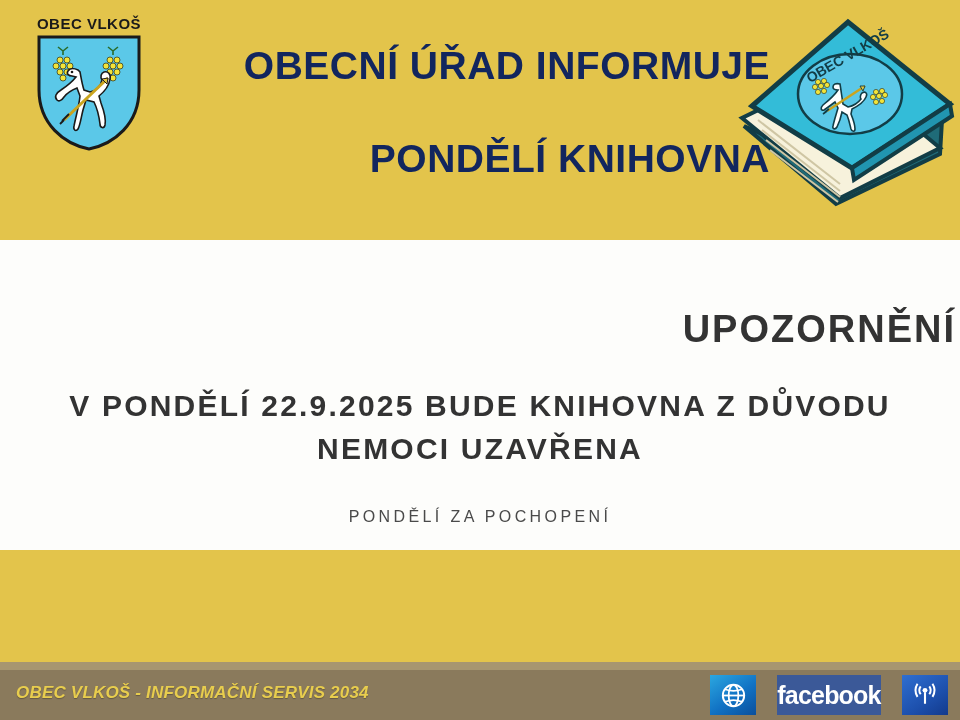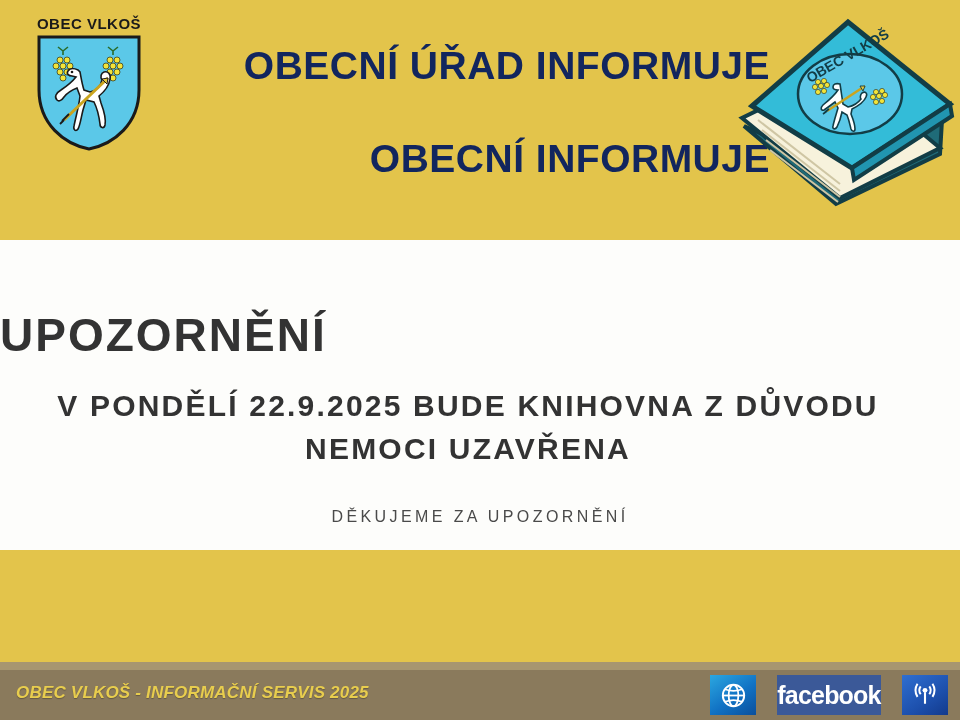--- a/index.html
+++ b/index.html
@@ -65,28 +65,28 @@
 
   
   .band-mid {
     position:absolute; left:0; top:240px;
     width:960px; height:310px;
     background:#fdfdfb;
   }
   .notice-heading {
     position:absolute; left:0; top:308px;
     width:956px;
-    text-align:left;
-    font-size:46px;
+    text-align:right;
+    font-size:38px;
     font-weight:bold;
     color:#333333;
     letter-spacing:2px;
   }
   .notice-body {
-    position:absolute; left:28px; top:385px;
+    position:absolute; left:40px; top:385px;
     width:880px;
     text-align:center;
     font-size:30px;
     font-weight:bold;
     color:#333333;
     letter-spacing:2.2px;
     line-height:1.42;
   }
   .notice-thanks {
     position:absolute; left:0; top:508px;
@@ -200,21 +200,21 @@
       <circle cx="36" cy="38" r="1.3" fill="#1a1a1a"></circle>
 
       <path d="M28 86 L72 44" stroke="#caa41e" stroke-width="3"></path>
       <path d="M72 44 L66 45 L71 50 Z" fill="#e8c93c" stroke="#1a1a1a" stroke-width="1"></path>
       <path d="M28 86 L24 90 M30 83 L26 87 M33 80 L29 84" stroke="#1a1a1a" stroke-width="1.8"></path>
     </svg>
   </div>
 
   <div class="titles">
     <div class="title-line1">OBECNÍ ÚŘAD INFORMUJE</div>
-    <div class="title-line2">OBECNÍ INFORMUJE</div>
+    <div class="title-line2">PONDĚLÍ KNIHOVNA</div>
   </div>
 
   <div class="book-wrap">
     <svg width="232" height="226" viewBox="0 0 232 226">
 
       <path d="M16 118 L108 196 L212 146 L214 112 L120 164 Z" fill="#1f6b78" stroke="#123d46" stroke-width="4"></path>
 
       <path d="M14 110 L112 190 L212 140 L116 60 Z" fill="#f7f2dc" stroke="#123d46" stroke-width="4"></path>
       <g stroke="#cfc6a4" stroke-width="2" fill="none">
         <path d="M30 112 L112 176"></path>
@@ -266,27 +266,27 @@
   <div class="band-mid"></div>
 
   <div class="notice-heading">UPOZORNĚNÍ</div>
 
   <div class="notice-body">
     <span>V PONDĚLÍ 22.9.2025 BUDE KNIHOVNA Z DŮVODU</span>
     <br>
     <span>NEMOCI UZAVŘENA</span>
   </div>
 
-  <div class="notice-thanks">DĚKUJEME ZA UPOZORNĚNÍ</div>
+  <div class="notice-thanks">PONDĚLÍ ZA POCHOPENÍ</div>
 
   <div class="band-bottom"></div>
   <div class="band-edge"></div>
 
   <div class="footer"></div>
-  <div class="footer-text">OBEC VLKOŠ - INFORMAČNÍ SERVIS 2025</div>
+  <div class="footer-text">OBEC VLKOŠ - INFORMAČNÍ SERVIS 2034</div>
 
   <div class="footer-icons">
 
     <div class="ic ic-globe">
       <svg width="27" height="27" viewBox="0 0 24 24">
         <circle cx="12" cy="12" r="9.5" fill="none" stroke="#ffffff" stroke-width="1.7"></circle>
         <ellipse cx="12" cy="12" rx="4.3" ry="9.5" fill="none" stroke="#ffffff" stroke-width="1.6"></ellipse>
         <line x1="2.5" y1="12" x2="21.5" y2="12" stroke="#ffffff" stroke-width="1.6"></line>
         <path d="M4.4 6.4 Q12 9.3 19.6 6.4" fill="none" stroke="#ffffff" stroke-width="1.5"></path>
         <path d="M4.4 17.6 Q12 14.7 19.6 17.6" fill="none" stroke="#ffffff" stroke-width="1.5"></path>

